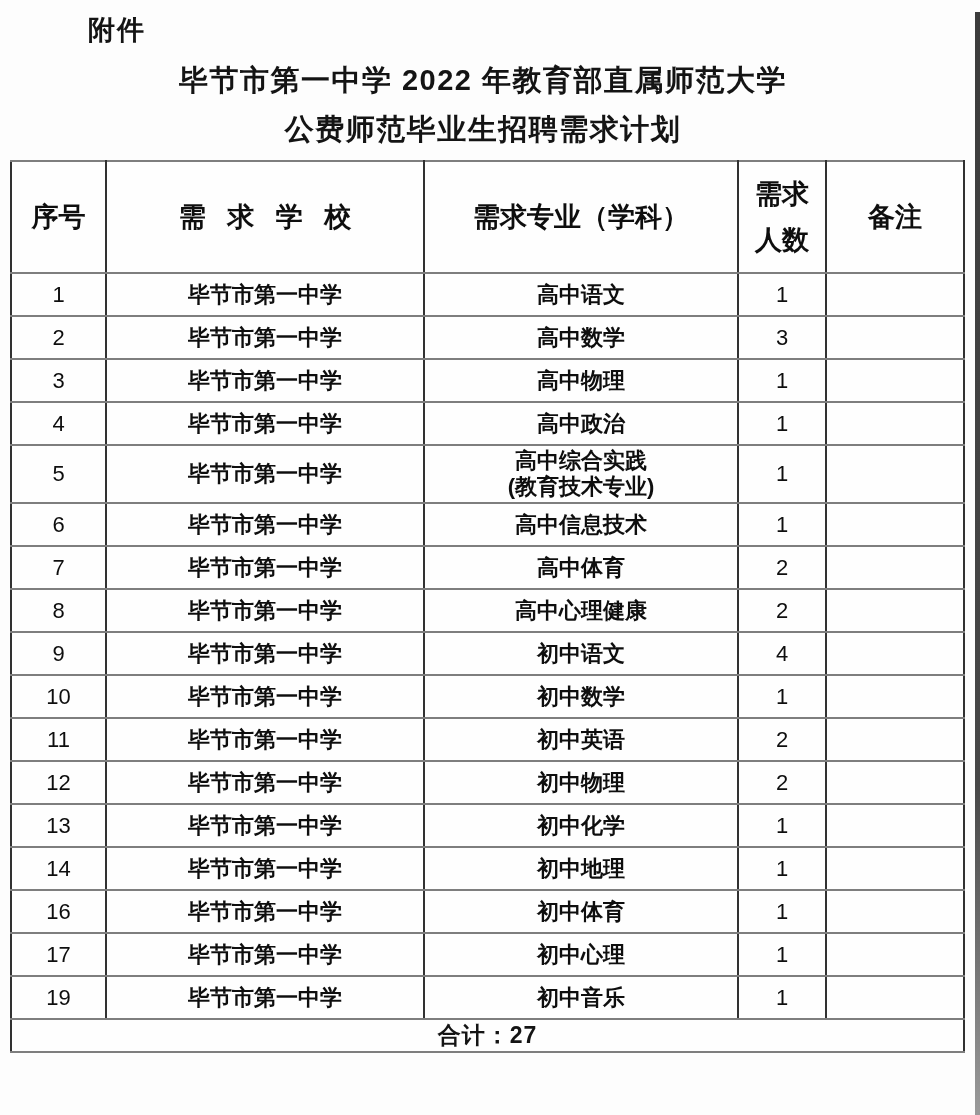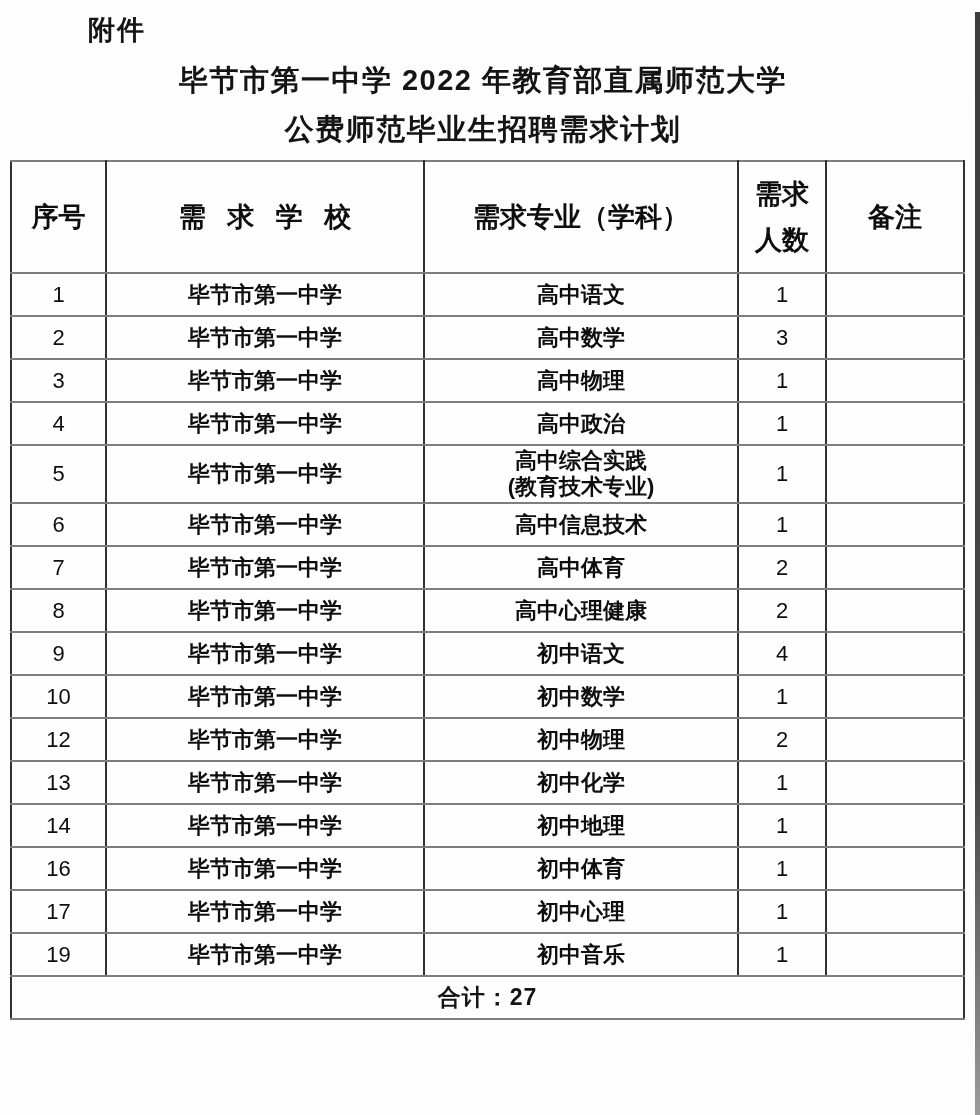--- a/index.html
+++ b/index.html
@@ -66,21 +66,21 @@
   .pre { white-space: pre-line; }
   th.col-count { line-height: 46px; margin-top: 14px; }
 
   .req-table tbody tr { height: 43px; }
   .req-table tbody tr.tall { height: 58px; }
   .req-table tbody td { font-size: 22px; color: #0e0e0e; }
   td.c-index, td.c-count { font-size: 22px; font-weight: normal; }
   td.c-school, td.c-major { font-weight: bold; }
   td.c-major { line-height: 26px; }
 
-  .req-table tfoot tr { height: 43px; }
+  .req-table tfoot tr { height: 33px; }
   .req-table tfoot td {
     font-size: 23px;
     font-weight: bold;
     letter-spacing: 1px;
   }
   .photo-edge {
     position: absolute;
     right: 0;
     top: 12px;
     width: 5px;
@@ -185,20 +185,27 @@
         <td class="c-remark"></td>
       </tr>
         <tr>
         <td class="c-index">10</td>
         <td class="c-school">毕节市第一中学</td>
         <td class="c-major pre">初中数学</td>
         <td class="c-count">1</td>
         <td class="c-remark"></td>
       </tr>
         <tr>
+        <td class="c-index">11</td>
+        <td class="c-school">毕节市第一中学</td>
+        <td class="c-major pre">初中英语</td>
+        <td class="c-count">2</td>
+        <td class="c-remark"></td>
+      </tr>
+        <tr>
         <td class="c-index">12</td>
         <td class="c-school">毕节市第一中学</td>
         <td class="c-major pre">初中物理</td>
         <td class="c-count">2</td>
         <td class="c-remark"></td>
       </tr>
         <tr>
         <td class="c-index">13</td>
         <td class="c-school">毕节市第一中学</td>
         <td class="c-major pre">初中化学</td>

